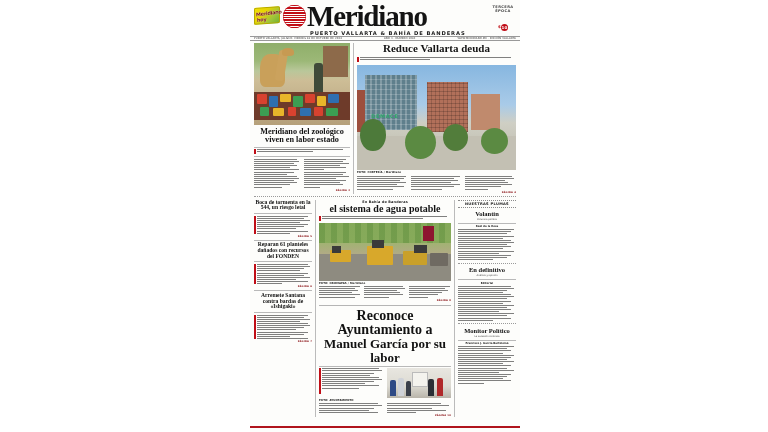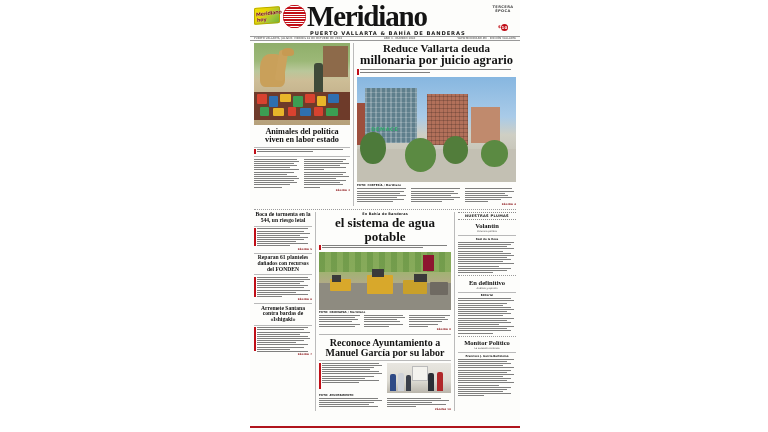--- a/index.html
+++ b/index.html
@@ -165,21 +165,21 @@
               <i style="left:66%;top:13%;width:9%;height:36%;background:#e8b62a"></i>
               <i style="left:77%;top:8%;width:12%;height:32%;background:#2f6fb0"></i>
               <i style="left:6%;top:52%;width:10%;height:32%;background:#3c9e52"></i>
               <i style="left:20%;top:56%;width:11%;height:30%;background:#e8b62a"></i>
               <i style="left:35%;top:52%;width:9%;height:34%;background:#d8422f"></i>
               <i style="left:48%;top:57%;width:11%;height:30%;background:#2f6fb0"></i>
               <i style="left:62%;top:53%;width:10%;height:33%;background:#d8422f"></i>
               <i style="left:75%;top:56%;width:12%;height:31%;background:#3c9e52"></i>
             </div>
           </div>
-          <div class="hl-serif" style="font-size:8.2px;margin-top:3px">Animales del política</div>
+          <div class="hl-serif" style="font-size:8.2px;margin-top:3px">Meridiano del zoológico</div>
           <div class="hl-serif" style="font-size:8.2px">viven en labor estado</div>
           <div class="thinline"></div>
           <div class="deck">
             <div class="bulletmark" style="height:5px"></div>
             <div class="dtxt greek tiny">
               <div class="ln s92"></div>
                 <div class="ln s60"></div>
             </div>
           </div>
           <div class="thinline"></div>
@@ -211,21 +211,20 @@
             <div class="ln s92"></div>
               <div class="ln s78"></div>
               <div class="ln s85"></div>
               <div class="ln s35"></div>
           </div>
           <div class="pagref">PÁGINA 3</div>
         </div>
 
         <div class="col-lead">
           <div class="hl-serif" style="font-size:11px">Reduce Vallarta deuda</div>
-          <div class="hl-serif" style="font-size:12.5px">millonaria por juicio agrario</div>
           <div class="deck" style="margin-top:2.5px">
             <div class="bulletmark" style="height:5.5px"></div>
             <div class="dtxt greek tiny">
               <div class="ln s97"></div>
                 <div class="ln s45"></div>
             </div>
           </div>
           <div class="photoblk photo ph-lead" style="height:105px;margin-top:2.5px">
             <div class="redwall"></div>
             <div class="glassbld"></div>
@@ -338,21 +337,21 @@
               </div>
             </div>
             <div class="pagref">PÁGINA 7</div>
           </div>
         </div>
 
         <div class="mz-c">
 
           <div>
             <div class="kicker">En Bahía de Banderas</div>
-            <div class="hl-serif" style="font-size:13px">el sistema de agua potable</div>
+            <div class="hl-serif" style="font-size:10px">el sistema de agua potable</div>
             <div class="deck" style="margin-top:2px">
               <div class="bulletmark" style="height:5px"></div>
               <div class="dtxt greek tiny">
                   <div class="ln s97"></div>
                   <div class="ln s78"></div>
                 </div>
             </div>
             <div class="photoblk photo ph-const" style="height:58px;margin-top:2px">
               <div class="trees"></div>
               <div class="road"></div>
@@ -385,22 +384,22 @@
                 <div class="ln s78"></div>
               <div class="ln s70"></div>
                 <div class="ln s45"></div>
             </div>
             <div class="pagref">PÁGINA 8</div>
           </div>
 
           <div class="hsep"></div>
 
           <div>
-            <div class="hl-serif" style="font-size:10px">Reconoce Ayuntamiento a</div>
-            <div class="hl-serif" style="font-size:10px">Manuel García por su labor</div>
+            <div class="hl-serif" style="font-size:14px">Reconoce Ayuntamiento a</div>
+            <div class="hl-serif" style="font-size:13px">Manuel García por su labor</div>
             <div class="thinline" style="margin-top:2px"></div>
             <div style="display:flex;gap:3px;margin-top:1.5px">
               <div class="deck" style="width:50%">
                 <div class="bulletmark" style="height:26px"></div>
                 <div class="dtxt greek tiny">
                   <div class="ln s92"></div>
                     <div class="ln s97"></div>
                     <div class="ln s85"></div>
                     <div class="ln s78"></div>
                   <div class="ln s92"></div>

